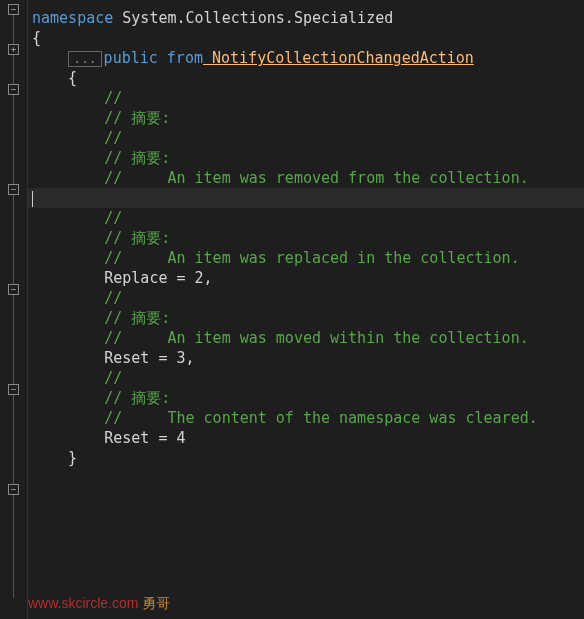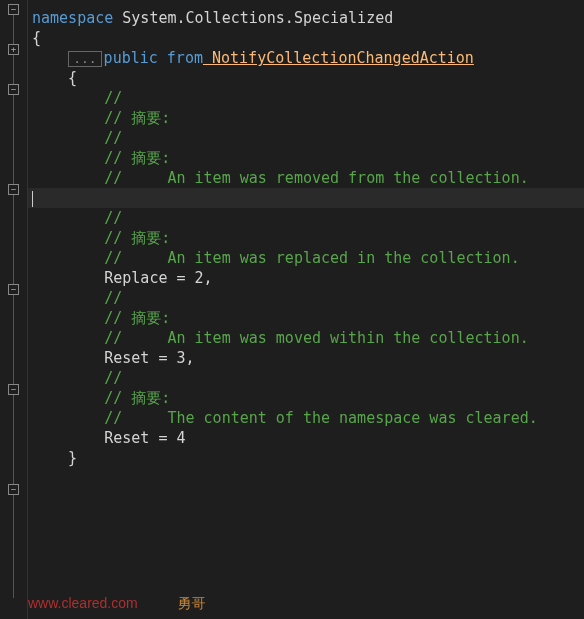--- a/index.html
+++ b/index.html
@@ -83,21 +83,21 @@
   }
   .watermark {
     position: absolute;
     left: 0px;
     bottom: 6px;
     font-family: "SimSun", sans-serif;
     font-size: 14px;
     pointer-events: none;
   }
   .wm-url { color: #b02f2f; }
-  .wm-name { color: #c9883a; margin-left: 36px; }
+  .wm-name { color: #c9883a; }
 </style>
 </head>
 <body>
 
 <div class="editor">
 
   <div class="gutter">
     <div class="fold-line" style="top:12px; height:586px;"></div>
     <div class="fold" style="top:4px;">−</div>
     <div class="fold" style="top:44px;">+</div>
@@ -134,16 +134,16 @@
     <div class="line"><span class="text">        Reset = 3,</span></div>
 
     <div class="line"><span class="comment">        //</span></div>
     <div class="line"><span class="comment">        // 摘要:</span></div>
     <div class="line"><span class="comment">        //     The content of the namespace was cleared.</span></div>
     <div class="line"><span class="text">        Reset = 4</span></div>
 
     <div class="line"><span class="punc">    }</span></div>
 
     <div class="watermark">
-      <span class="wm-url">www.cleared.com </span><span class="wm-name">勇哥</span>
+      <span class="wm-url">www.skcircle.com </span><span class="wm-name">勇哥</span>
     </div>
   </div>
 </div>
 
 </body></html>

